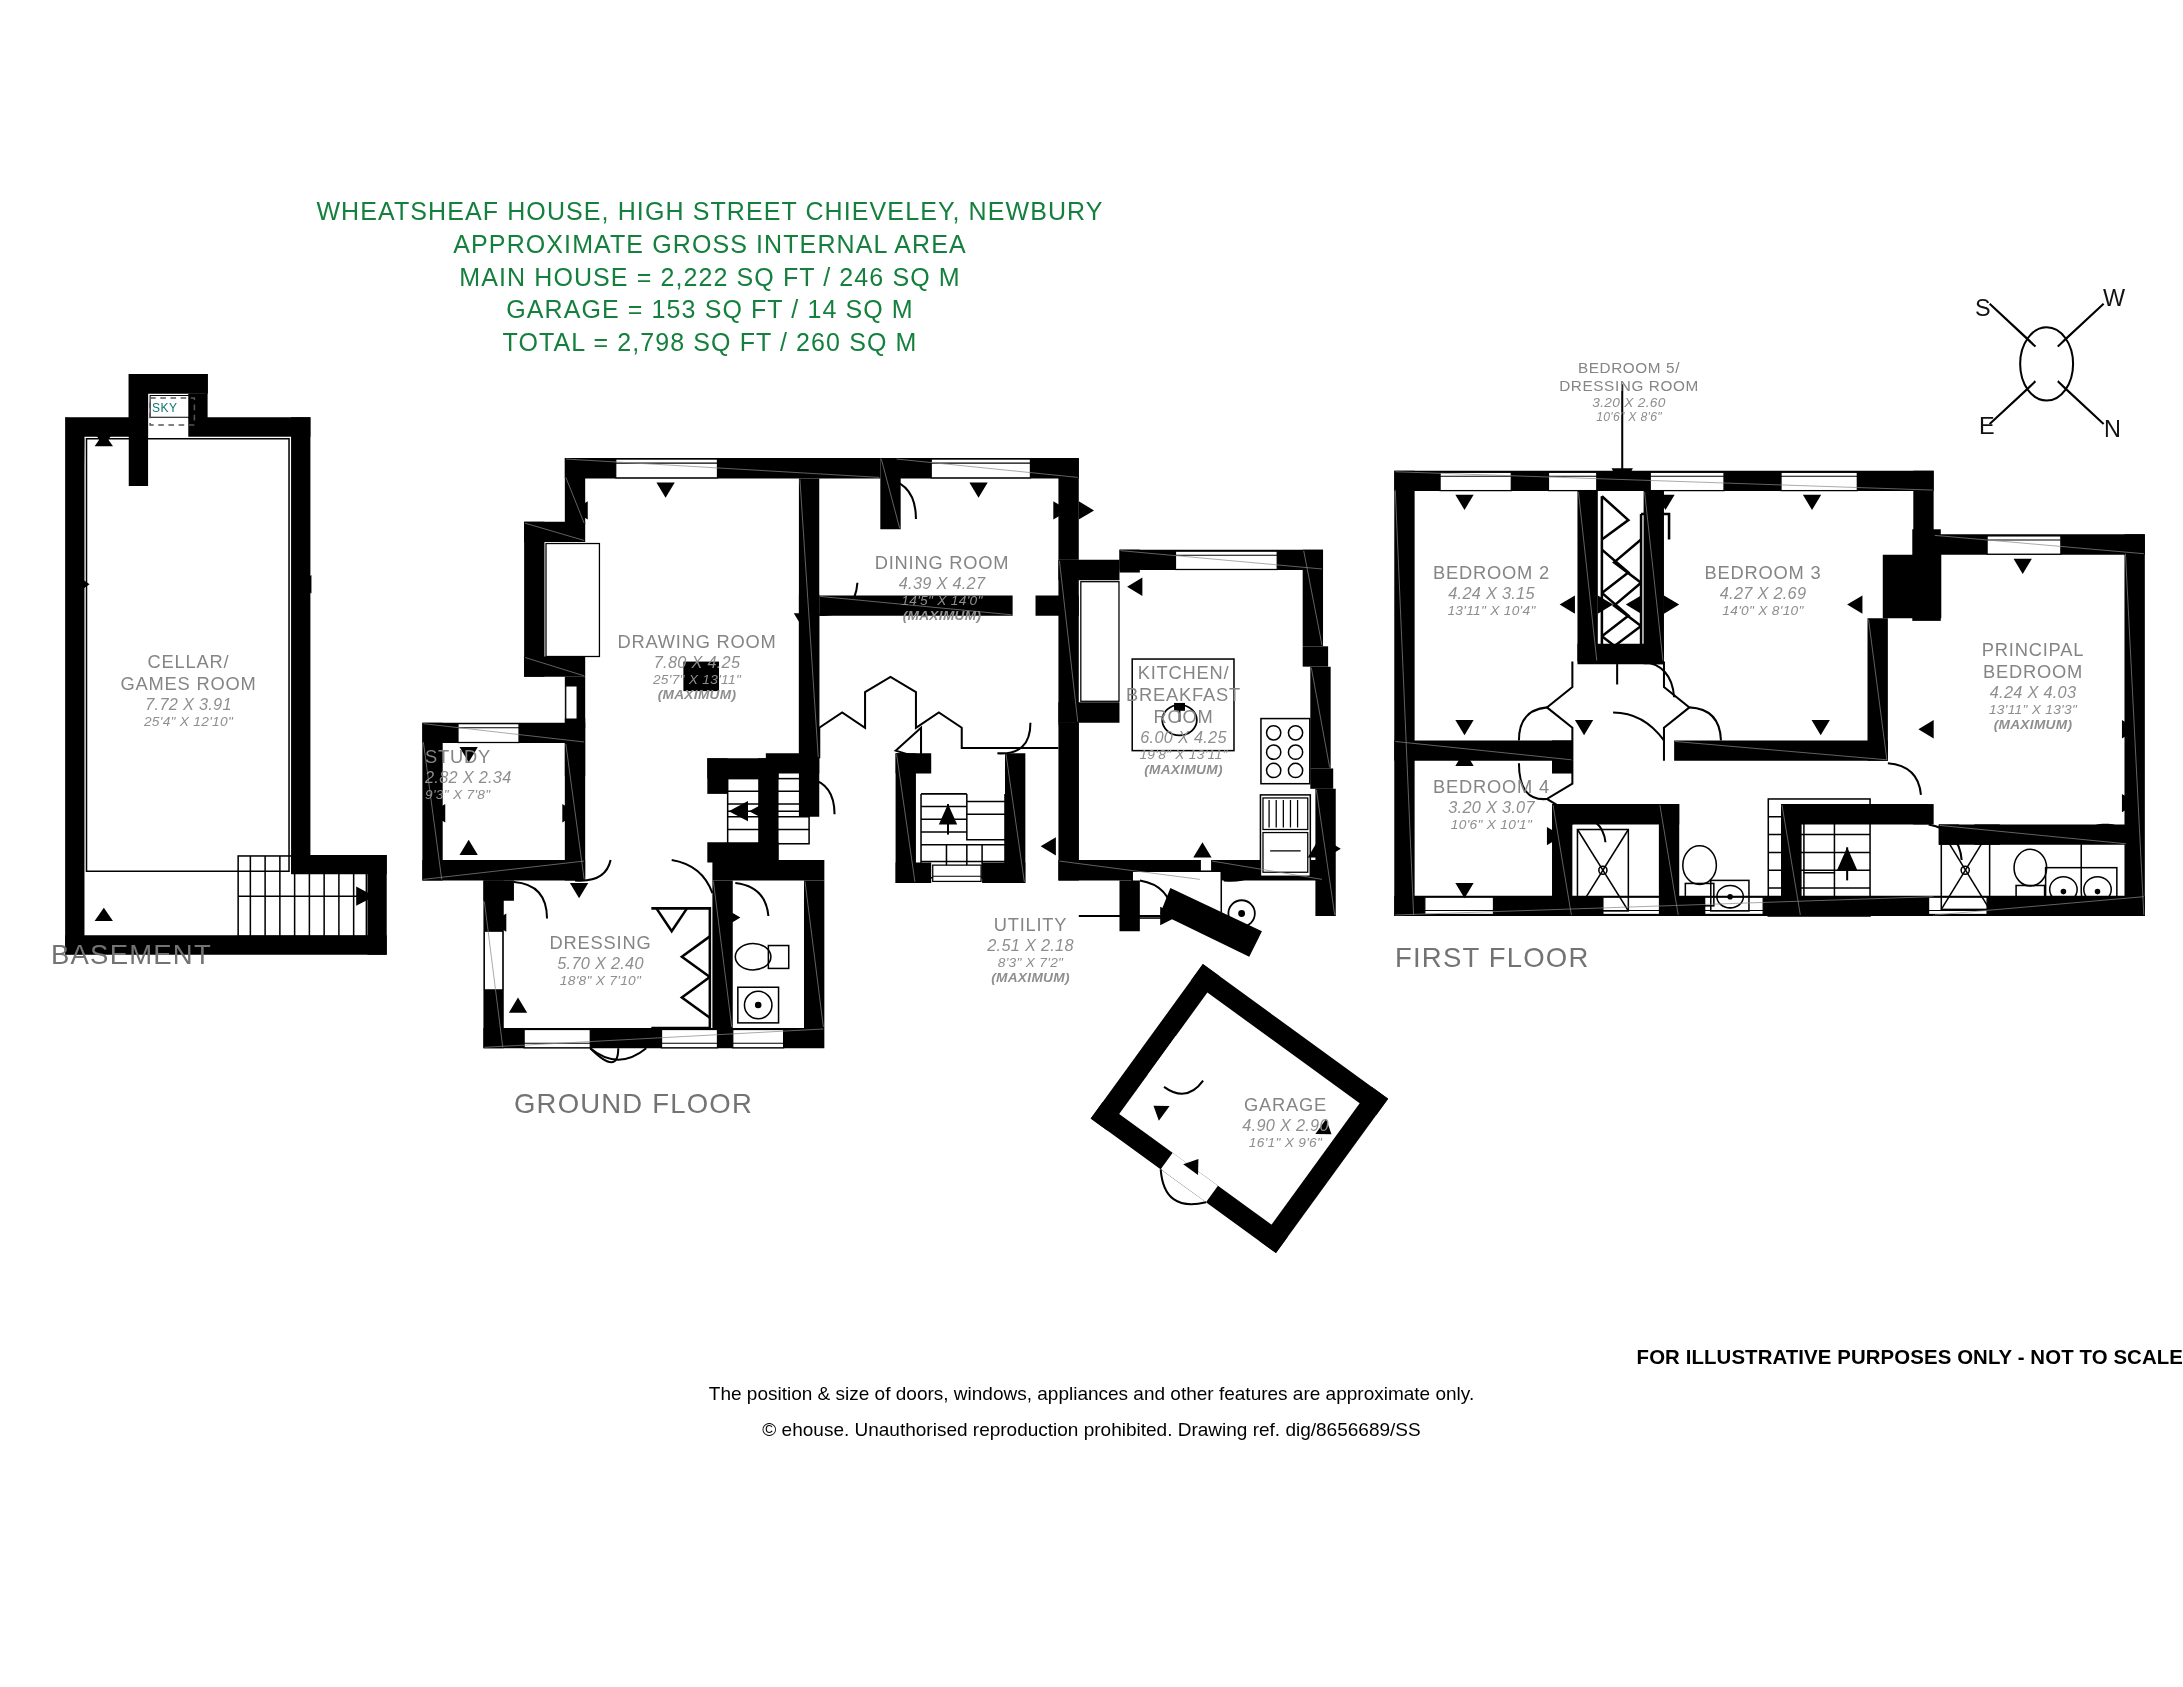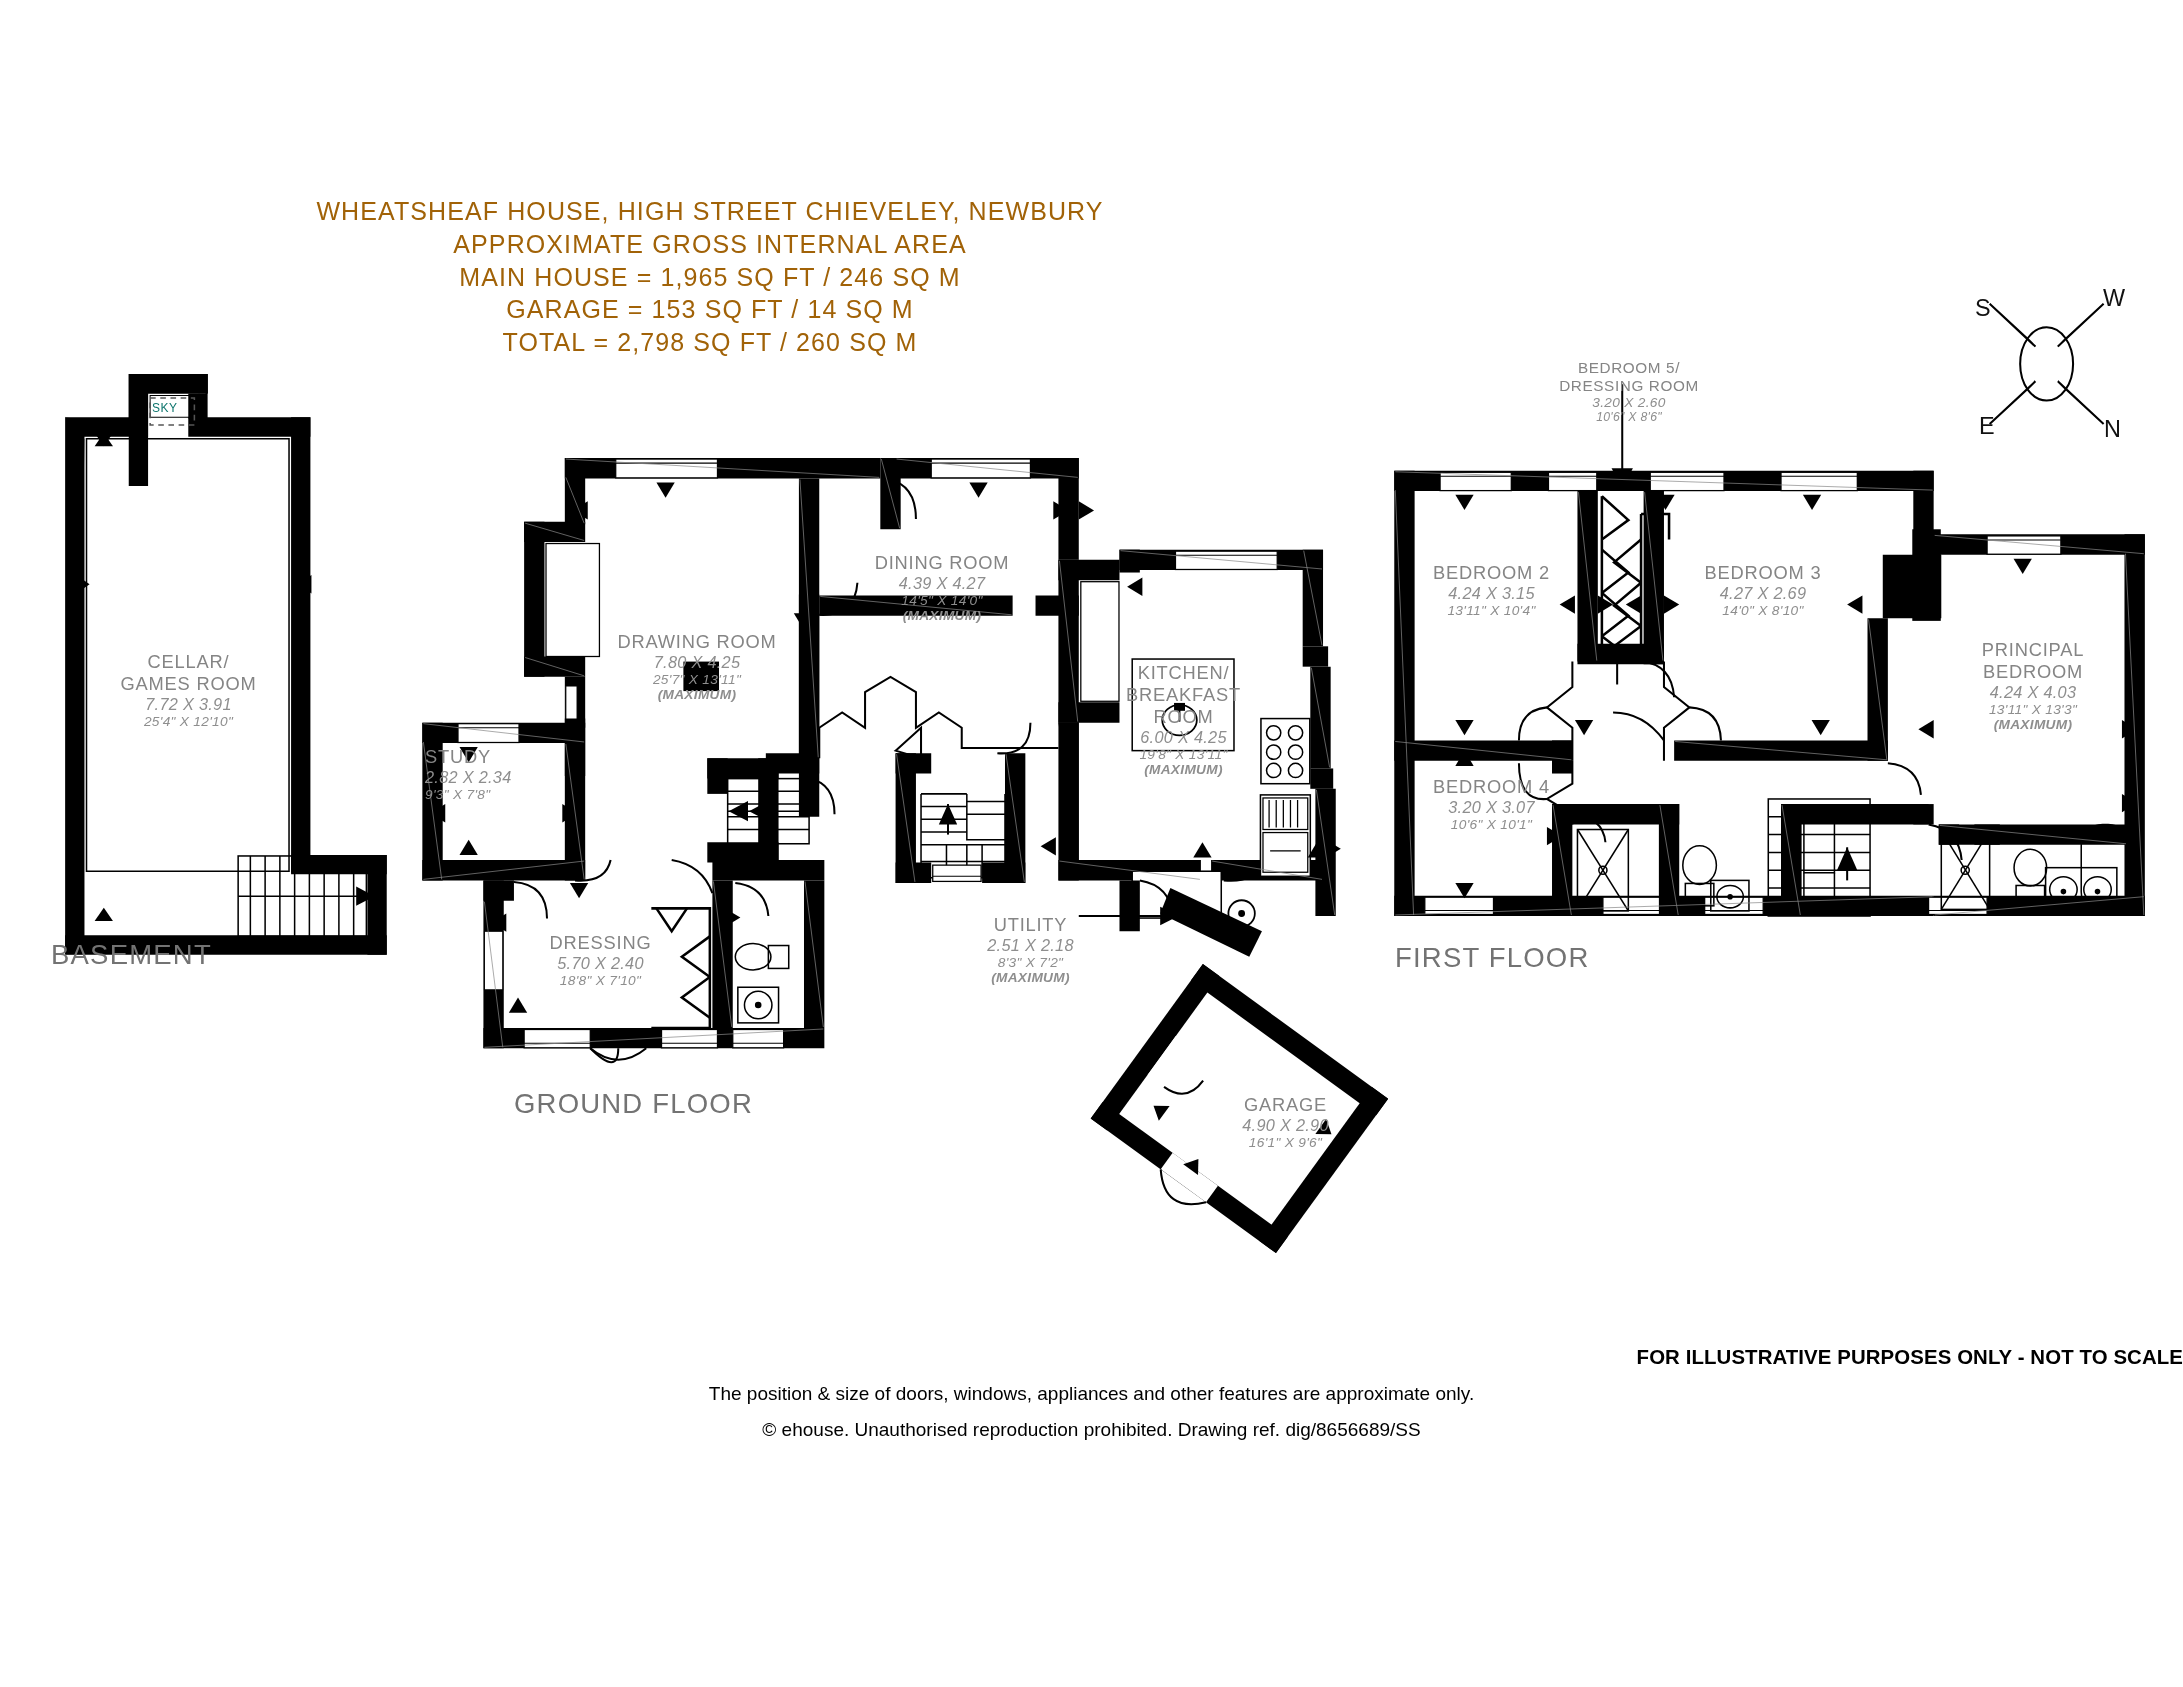--- a/index.html
+++ b/index.html
@@ -3,21 +3,21 @@
 <meta charset="utf-8">
 <style>
   html,body{margin:0;padding:0;background:#fff;}
   body{width:2183px;height:1687px;position:relative;overflow:hidden;
        font-family:"Liberation Sans", sans-serif;}
   .plan{position:absolute;inset:0;}
   svg{position:absolute;left:0;top:0;width:2183px;height:1687px;}
 
   
   .txt{position:absolute;color:#808080;text-align:center;white-space:pre;line-height:1.12;}
-  .title{font-size:25px;letter-spacing:1.1px;font-weight:400;color:#a16207;}
+  .title{font-size:25px;letter-spacing:1.1px;font-weight:400;color:#15803d;}
   .floorlbl{font-size:27.5px;letter-spacing:1.2px;color:#737373;text-align:left;}
   .rname{font-size:18.3px;letter-spacing:0.8px;color:#858585;font-weight:400;}
   .rdim{font-size:16.3px;font-style:italic;color:#8e8e8e;letter-spacing:0.3px;}
   .rdim2{font-size:13.7px;font-style:italic;color:#8e8e8e;letter-spacing:0.3px;}
   .rmax{font-size:13.7px;font-style:italic;color:#8e8e8e;letter-spacing:0.3px;font-weight:bold;}
   .small{font-size:15.3px;letter-spacing:0.6px;}
   .compassL{position:absolute;color:#111;font-size:23.4px;font-family:"Liberation Sans",sans-serif;}
   .foot1{position:absolute;width:100%;text-align:right;color:#000;font-size:20.4px;font-weight:bold;letter-spacing:0.1px;}
   .foot2{position:absolute;width:100%;text-align:center;color:#000;font-size:19px;}
   .skylbl{position:absolute;color:#0f766e;font-size:12px;letter-spacing:0.5px;}
@@ -536,21 +536,21 @@
     <ellipse cx="0" cy="0" rx="52" ry="72" fill="none" stroke="#000" stroke-width="4"></ellipse>
     <path d="M-36,-48 L-112,-118 L-22,-34 Z" fill="none" stroke="#000" stroke-width="4"></path>
     <path d="M36,-48 L112,-118 L22,-34 Z" fill="none" stroke="#000" stroke-width="4"></path>
     <path d="M-36,48 L-112,118 L-22,34 Z" fill="none" stroke="#000" stroke-width="4"></path>
     <path d="M36,48 L112,118 L22,34 Z" fill="none" stroke="#000" stroke-width="4"></path>
   </g>
 </svg>
 
 <div class="txt title" style="left:0;top:388;width:1420px;top:197px;">WHEATSHEAF HOUSE, HIGH STREET CHIEVELEY, NEWBURY</div>
 <div class="txt title" style="left:0;top:230px;width:1420px;text-align:center;">APPROXIMATE GROSS INTERNAL AREA</div>
-<div class="txt title" style="left:0;top:263px;width:1420px;">MAIN HOUSE = 1,965 SQ FT / 246 SQ M</div>
+<div class="txt title" style="left:0;top:263px;width:1420px;">MAIN HOUSE = 2,222 SQ FT / 246 SQ M</div>
 <div class="txt title" style="left:0;top:295px;width:1420px;">GARAGE = 153 SQ FT / 14 SQ M</div>
 <div class="txt title" style="left:0;top:328px;width:1420px;">TOTAL = 2,798 SQ FT / 260 SQ M</div>
 
 <div class="txt floorlbl" style="left:51px;top:940px;width:356px;">BASEMENT</div>
 <div class="txt floorlbl" style="left:514px;top:1089px;width:458px;">GROUND FLOOR</div>
 <div class="txt floorlbl" style="left:1395px;top:943px;width:407px;">FIRST FLOOR</div>
 
 <div class="skylbl" style="left:152px;top:401px;">SKY</div>
 
 <div class="compassL" style="left:1975px;top:295px;">S</div>

